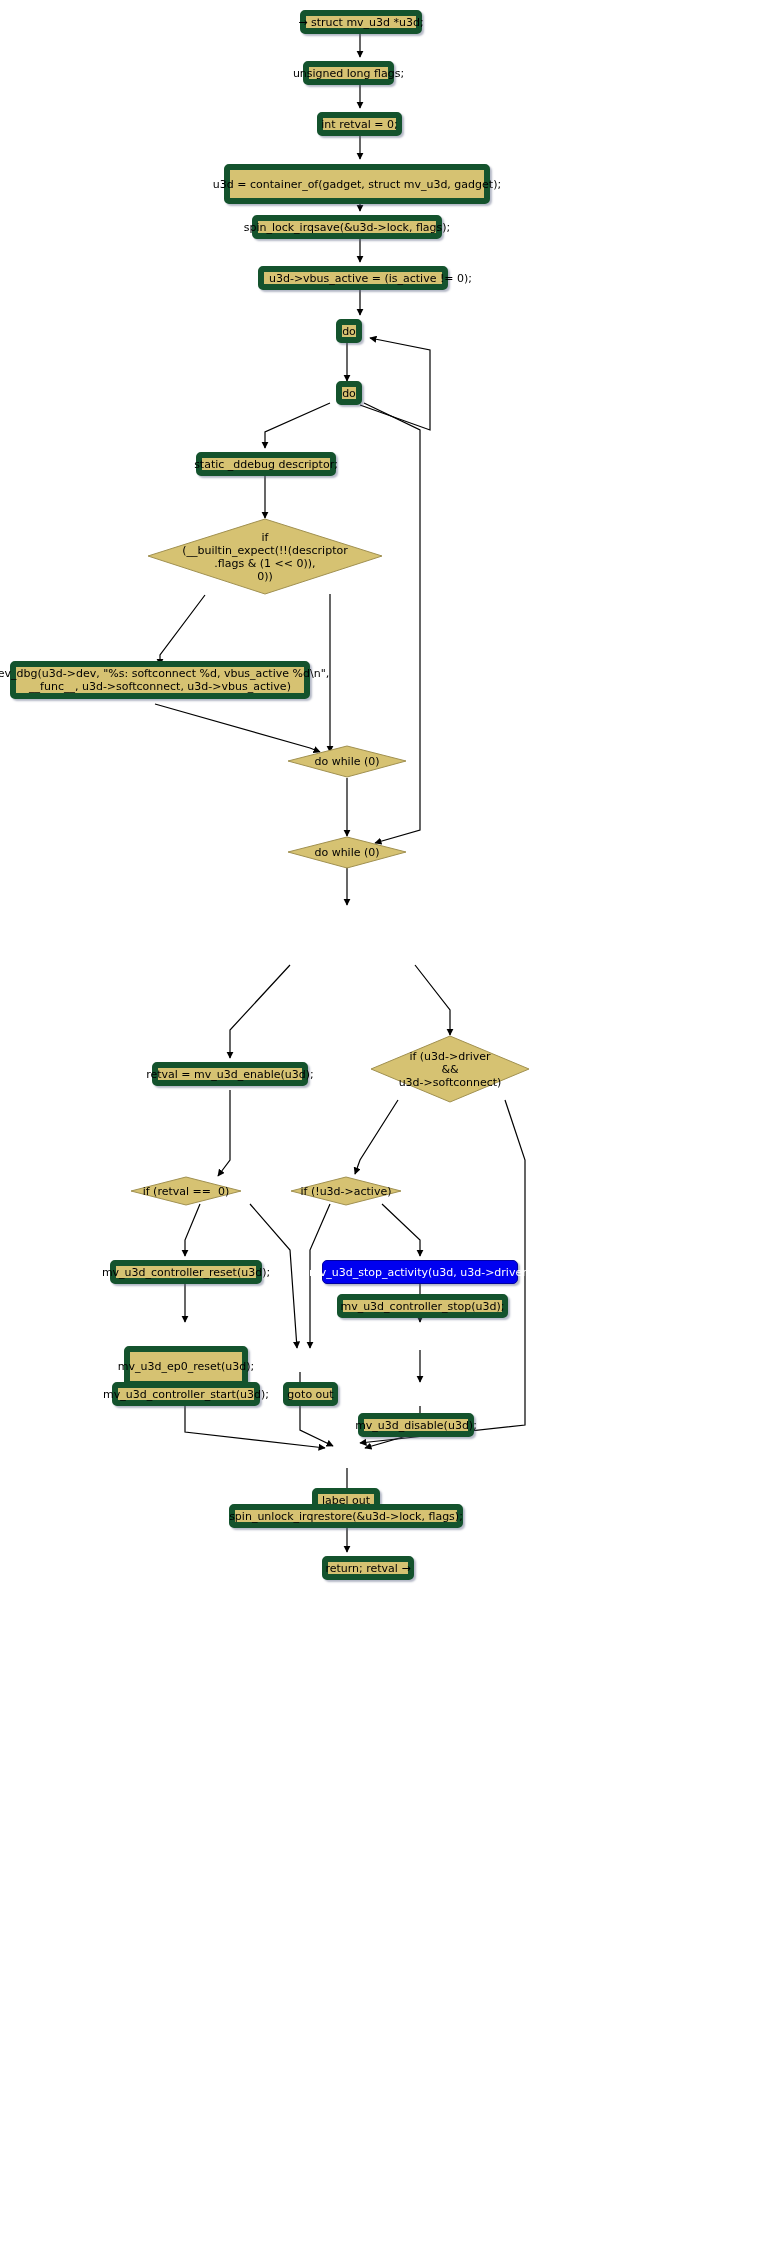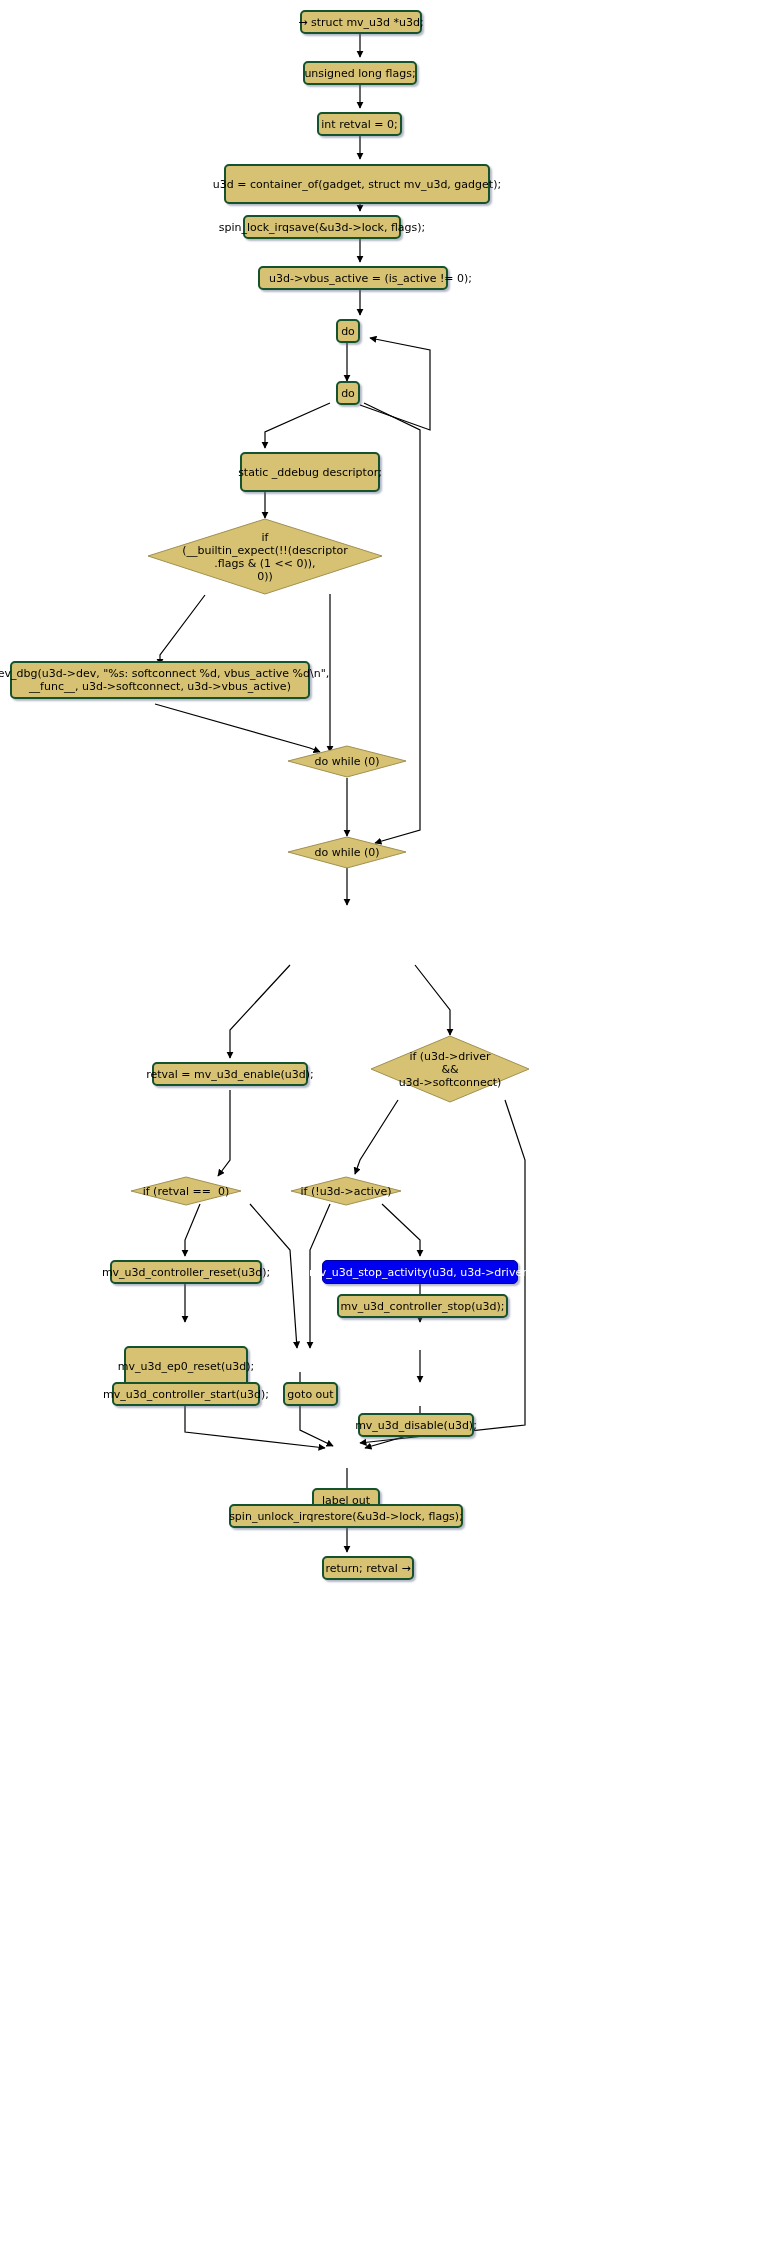--- a/index.html
+++ b/index.html
@@ -32,21 +32,21 @@
     align-items: center;
     justify-content: center;
     text-align: center;
     color: #000000;
     font-size: 11px;
     line-height: 13px;
     white-space: pre;
   }
   .rect {
     background: #D6C272;
-    border: 2px solid #14532d;
+    border: 6px solid #14532d;
     border-radius: 5px;
     box-shadow: 2px 2px 2px rgba(90,100,130,0.45);
     padding: 3px 7px;
   }
   .rect.highlight {
     background: #0000F0;
     border: 1px solid #0000A0;
     color: #ffffff;
   }
   .diamond-wrap {
@@ -119,35 +119,35 @@
       <path d="M 185,1406 L 185,1432 L 325,1448"></path>
       <path d="M 300,1372 L 300,1430 L 333,1446"></path>
       <path d="M 420,1406 L 420,1432 L 365,1448"></path>
       <path d="M 347,1468 L 347,1500"></path>
       <path d="M 347,1528 L 347,1552"></path>
     </g>
   </svg>
 
   <div class="node rect" style="left:300px; top:10px; width:122px; height:24px;">→ struct mv_u3d *u3d;</div>
 
-  <div class="node rect" style="left:303px; top:61px; width:114px; height:24px;">unsigned long flags;</div>
+  <div class="node rect" style="left:303px; top:61px; width:91px; height:24px;">unsigned long flags;</div>
 
   <div class="node rect" style="left:317px; top:112px; width:85px; height:24px;">int retval = 0;</div>
 
   <div class="node rect" style="left:224px; top:164px; width:266px; height:40px;">u3d = container_of(gadget, struct mv_u3d, gadget);</div>
 
-  <div class="node rect" style="left:243px; top:215px; width:158px; height:24px;">spin_lock_irqsave(&amp;u3d-&gt;lock, flags);</div>
+  <div class="node rect" style="left:252px; top:215px; width:190px; height:24px;">spin_lock_irqsave(&amp;u3d-&gt;lock, flags);</div>
 
   <div class="node rect" style="left:258px; top:266px; width:190px; height:24px;padding-left:42px;">u3d-&gt;vbus_active = (is_active != 0);</div>
 
   <div class="node rect" style="left:336px; top:319px; width:24px; height:24px;">do</div>
 
   <div class="node rect" style="left:336px; top:381px; width:24px; height:24px;">do</div>
 
-  <div class="node rect" style="left:196px; top:452px; width:140px; height:40px;margin-left:44px;">static _ddebug descriptor;</div>
+  <div class="node rect" style="left:196px; top:452px; width:140px; height:24px;">static _ddebug descriptor;</div>
 
   <div class="diamond-wrap" style="left:147px; top:518px; width:236px; height:77px;">
     <svg class="dshape" width="236" height="77" viewBox="0 0 236 77">
       <polygon points="118,1 235,38 118,76 1,38" fill="#D6C272" stroke="#A09050" stroke-width="1"></polygon>
     </svg>
     <div class="diamond-label">if
 (__builtin_expect(!!(descriptor
 .flags &amp; (1 &lt;&lt; 0)),
 0))</div>
   </div>

